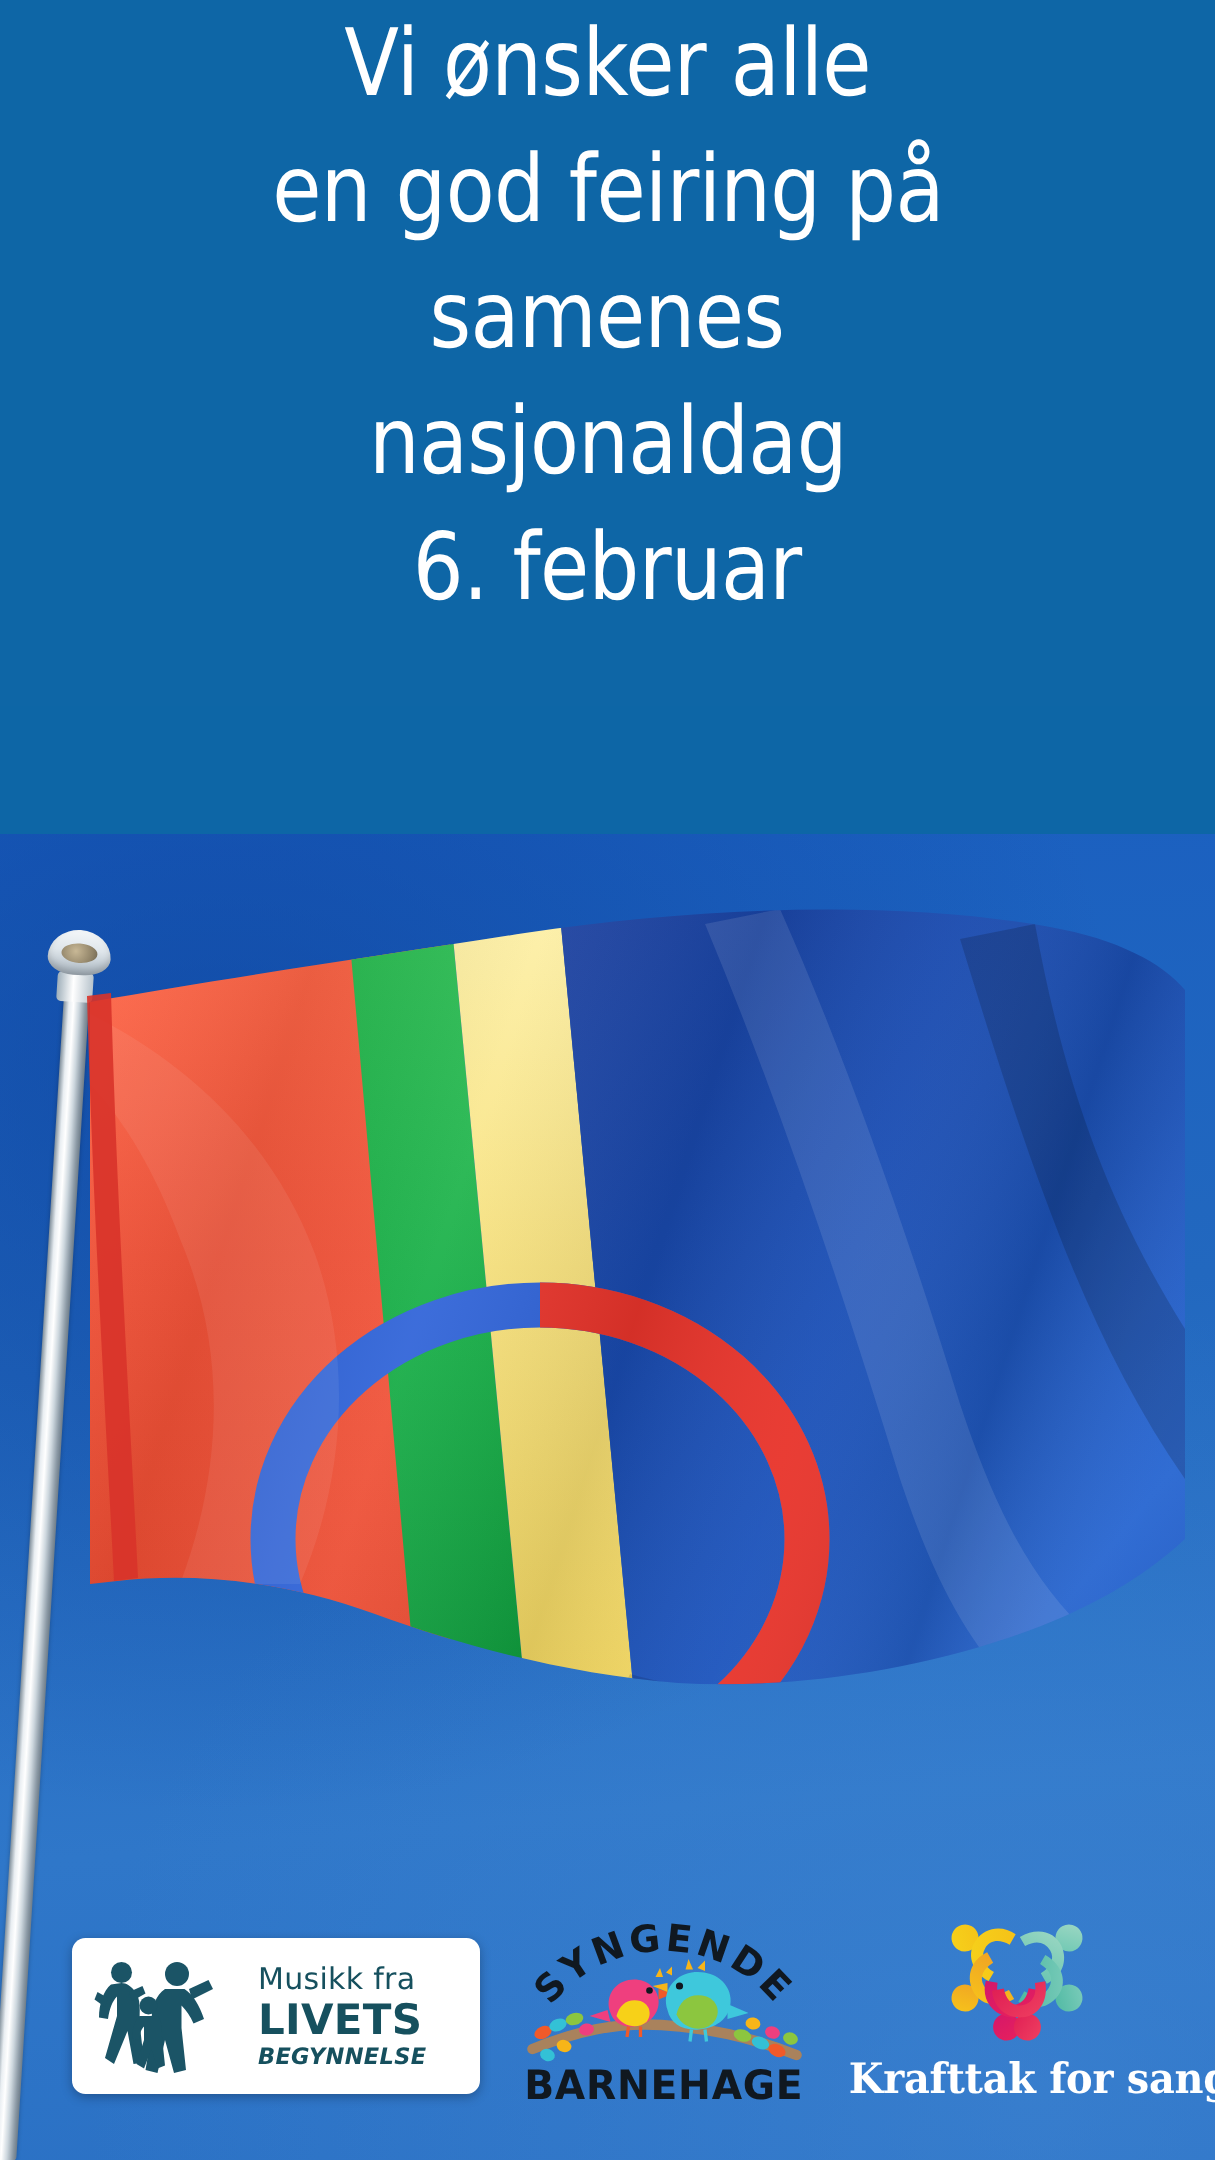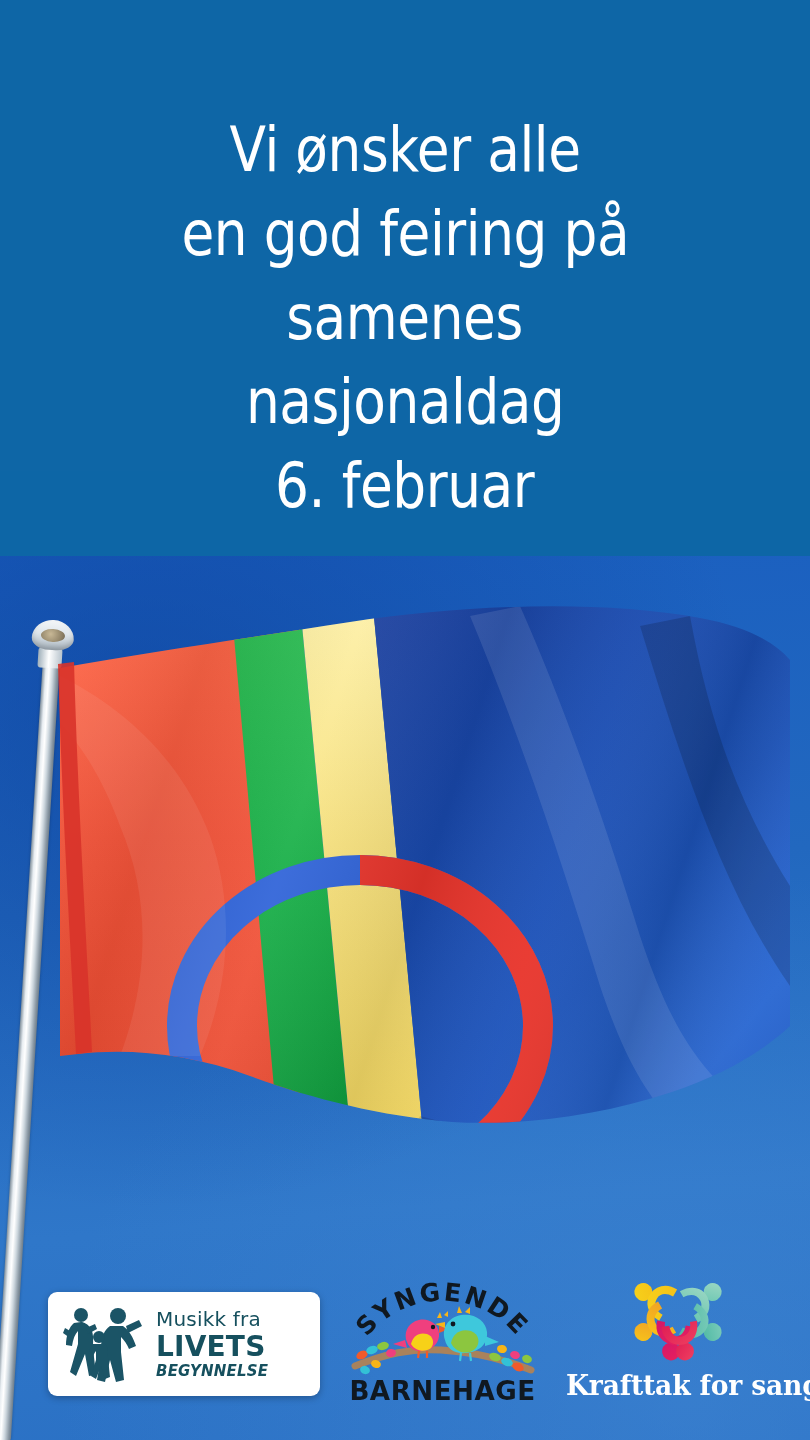--- a/index.html
+++ b/index.html
@@ -14,21 +14,20 @@
     overflow:hidden;
     background:#0d66a6;
   }
 
   
   #header{
     position:absolute; left:0; top:0; width:810px; height:471px;
     background:#0e66a6;
     display:flex; flex-direction:column;
     align-items:center; justify-content:flex-start;
-    padding-top:108px;
     z-index:5;
   }
   .headline{
     color:#ffffff;
     font-family:"DejaVu Sans", sans-serif;
     font-weight:400;
     font-size:62px;
     line-height:84px;
     letter-spacing:-0.5px;
     text-align:center;
@@ -98,21 +97,21 @@
 
   
   .logo-mlb{
     position:absolute; left:48px; bottom:44px;
     width:272px; height:104px;
     background:#ffffff;
     border-radius:9px;
     box-shadow:0 2px 7px rgba(0,0,0,.28);
     display:flex; align-items:center;
     padding:0 20px 0 12px;
-    gap:10px;
+    gap:26px;
     overflow:hidden;
   }
   .mlb-mark{ flex:0 0 auto; width:86px; height:80px; }
   .mlb-text{
     color:#16505e;
     line-height:1.14;
     font-family:"DejaVu Sans", sans-serif;
   }
   .mlb-l1{ font-size:20px; font-weight:400; letter-spacing:.2px;}
   .mlb-l2{ font-size:28px; font-weight:700; letter-spacing:.2px;}

